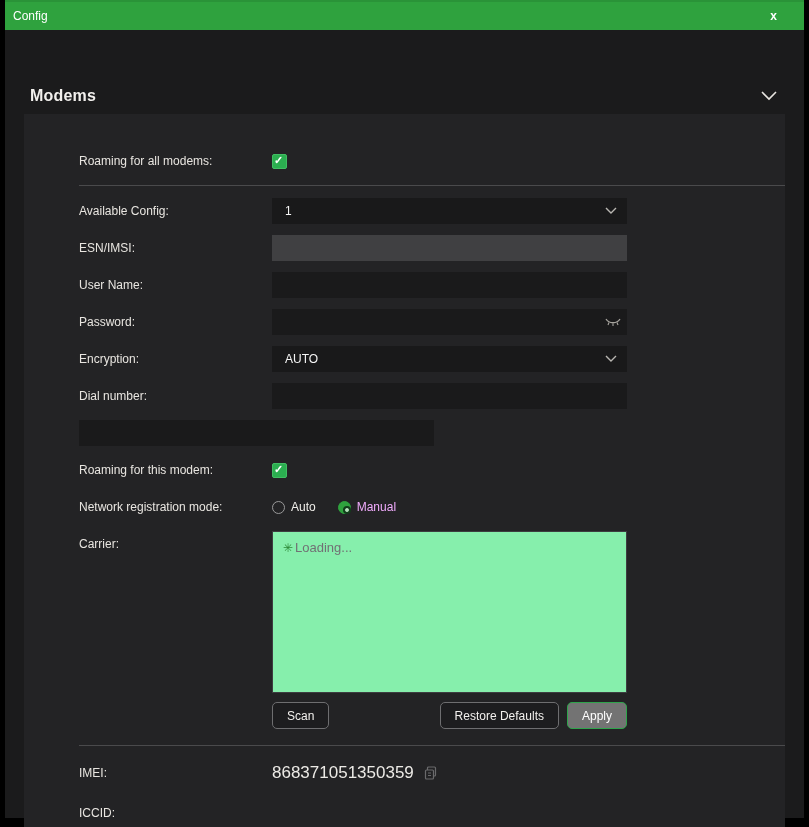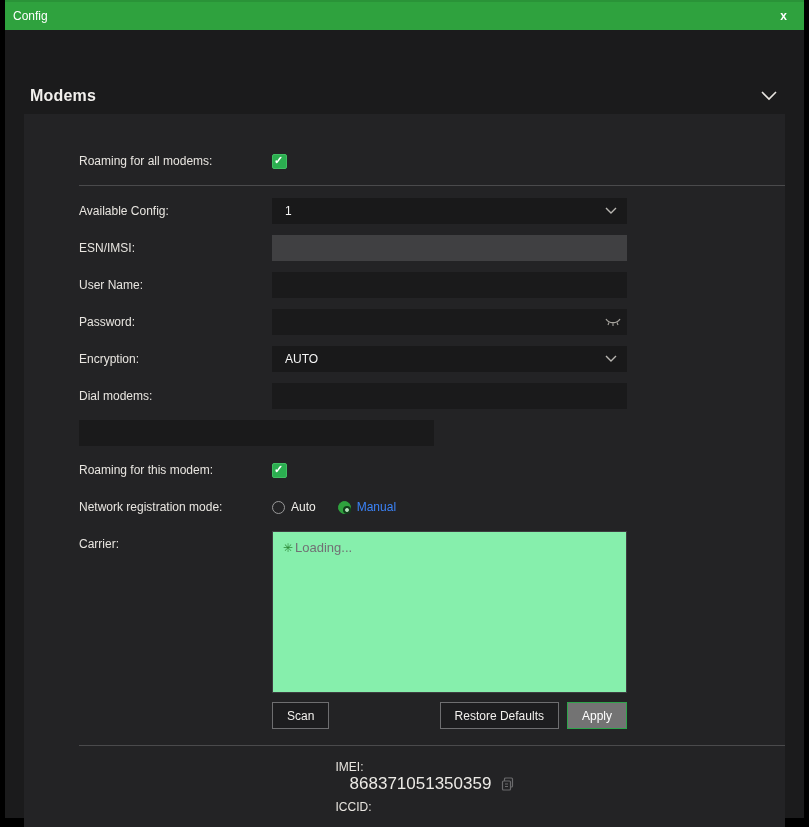--- a/index.html
+++ b/index.html
@@ -4,21 +4,21 @@
 <style>
   * { box-sizing: border-box; margin: 0; padding: 0; }
   html, body { width: 809px; height: 827px; background: #000; overflow: hidden;
     font-family: "Liberation Sans", sans-serif; }
 
   .window { position: absolute; left: 5px; top: 0; width: 799px; height: 818px;
     background: #1b1b1c; }
 
   
   .titlebar { height: 30px; background: #2fa23e; display: flex; align-items: center;
-    justify-content: space-between; padding: 0 13px 0 8px; border-top: 2px solid #2a9338; }
+    justify-content: space-between; padding: 0 23px 0 8px; border-top: 2px solid #2a9338; }
   .titlebar .title { color: #ffffff; font-size: 12px; }
   .titlebar .close { color: #ffffff; font-size: 12px; font-weight: bold; cursor: pointer;
     line-height: 1; padding: 2px 4px; }
 
   
   .panel-header { display: flex; align-items: center; justify-content: space-between;
     padding: 13px 26px 9px 25px; margin-top: 44px; }
   .panel-header .panel-title { color: #f2f0ed; font-size: 16px; font-weight: 600;
     letter-spacing: 0.2px; }
   .panel-header .chev { width: 18px; height: 12px; }
@@ -54,45 +54,45 @@
   
   .radio-group { display: flex; align-items: center; gap: 22px; }
   .radio-opt { display: flex; align-items: center; gap: 6px; cursor: pointer; }
   .radio-circle { width: 13px; height: 13px; border-radius: 50%; border: 1px solid #9a9a9a;
     position: relative; background: transparent; }
   .radio-opt.selected .radio-circle { border-color: #2fa23e; background: #2fa23e; }
   .radio-opt.selected .radio-circle::after { content: ""; position: absolute; left: 4px;
     top: 4px; width: 4px; height: 4px; border-radius: 50%; background: #0f2a14;
     box-shadow: 0 0 0 1.5px #d7f0dc inset; background: #ffffff00; border: 2px solid #123c1b; }
   .radio-opt .radio-lbl { font-size: 12px; color: #f0eeea; }
-  .radio-opt.selected .radio-lbl { color: #3b82f6; text-align: right; }
+  .radio-opt.selected .radio-lbl { color: #f0abfc; text-align: right; }
 
   
   .carrier-row { align-items: flex-start; height: auto; margin-bottom: 0; }
   .carrier-box { width: 355px; height: 162px; background: #86efac; border: 1px solid #3d3d40;
     padding: 8px 10px; }
   .loading { display: flex; align-items: center; gap: 2px; }
   .spinner { color: #2f8a3a; font-size: 12px; }
   .spinner::after { content: "✳"; }
   .loading-text { color: #717174; font-size: 13px; }
 
   
   .btn-row { width: 355px; display: flex; align-items: center; margin-top: 9px;
     margin-left: 193px; }
-  .btn { height: 27px; border-radius: 0; font-size: 12px; cursor: pointer;
+  .btn { height: 27px; border-radius: 5px; font-size: 12px; cursor: pointer;
     font-family: "Liberation Sans", sans-serif; }
   .btn.ghost { background: #1d1d1f; border: 1px solid #6e6e70; color: #f2f0ed;
     padding: 0 14px; }
   .btn.primary { background: #737373; border: 1px solid #2ea44b; color: #ffffff;
     padding: 0 14px; }
   .btn-spacer { flex: 1; }
   .btn + .btn { margin-left: 8px; }
 
   
-  .info-row { margin-top: 0; flex-direction: column; }
+  .info-row { margin-top: 0; }
   .imei-wrap { display: flex; align-items: center; gap: 10px; }
   .imei-val { color: #eceae6; font-size: 17px; }
   .copy-icon { cursor: pointer; }
 
   .chev polyline, .eye path, .copy-icon rect { vector-effect: non-scaling-stroke; }
 </style>
 </head>
 <body>
 
 <div class="window">
@@ -153,21 +153,21 @@
       <span class="lbl">Encryption:</span>
       <div class="select ctl">
         <span class="sel-val">AUTO</span>
         <svg class="chev" viewBox="0 0 12 8">
           <polyline points="1,1 6,6 11,1" fill="none" stroke="#b9b7b2" stroke-width="1.4"></polyline>
         </svg>
       </div>
     </div>
 
     <div class="row">
-      <span class="lbl">Dial modems:</span>
+      <span class="lbl">Dial number:</span>
       <input class="input" value="" style="">
     </div>
 
     <div class="row">
       <input class="input" value="" style="">
     </div>
 
     <div class="row">
       <span class="lbl">Roaming for this modem:</span>
       <span class="checkbox"></span>

